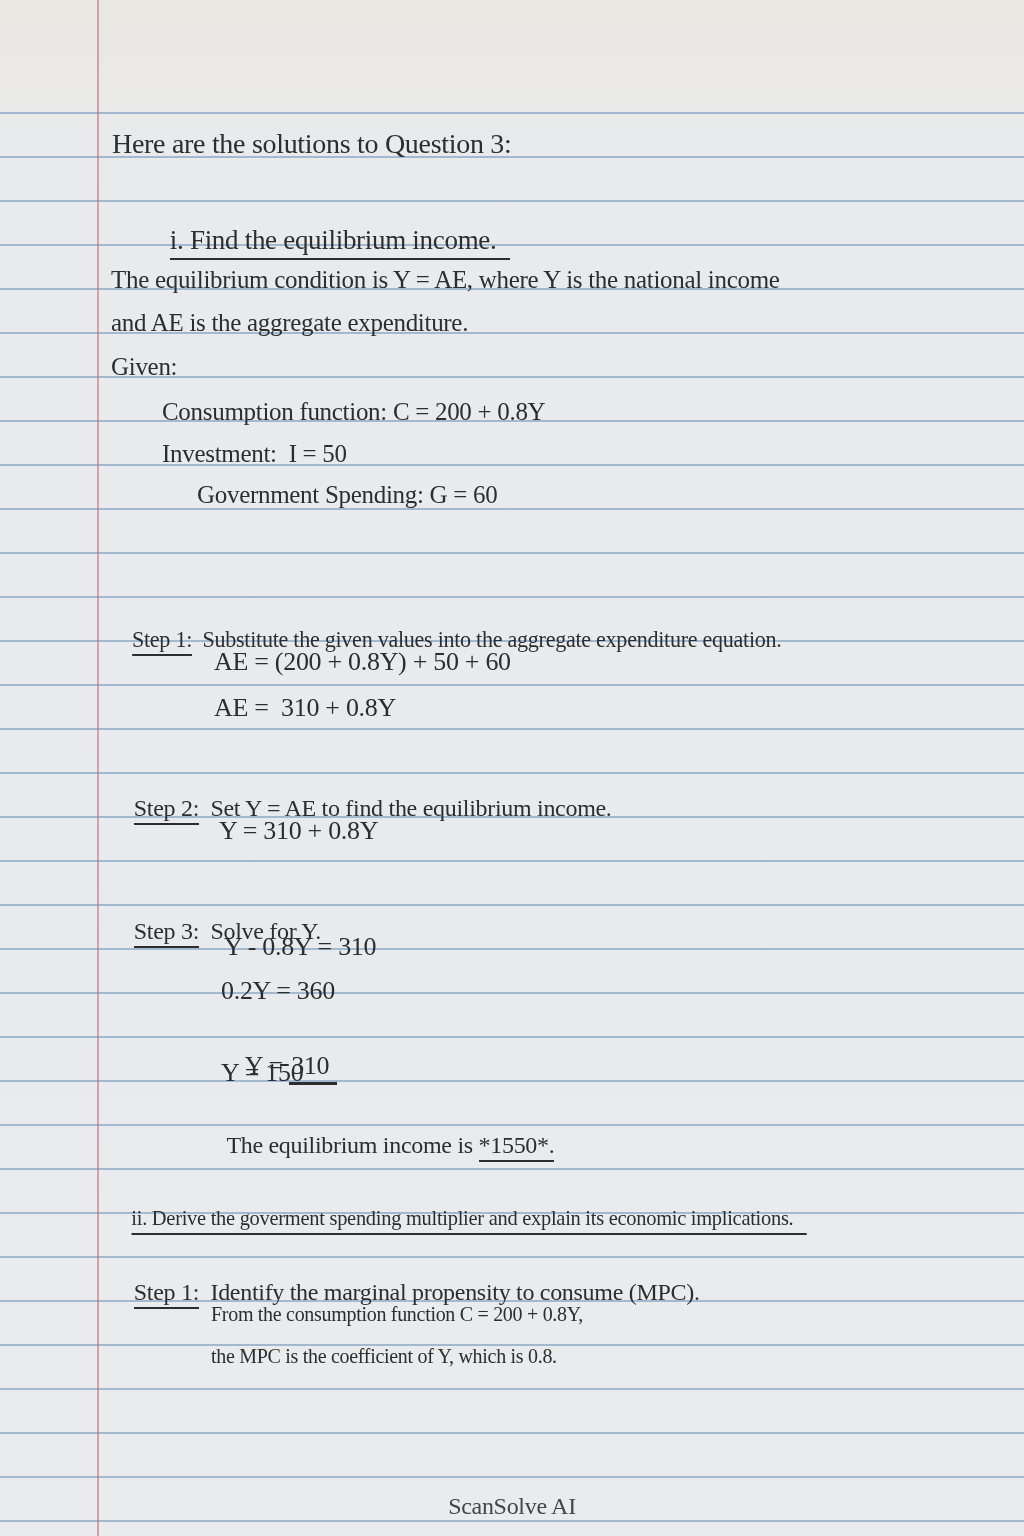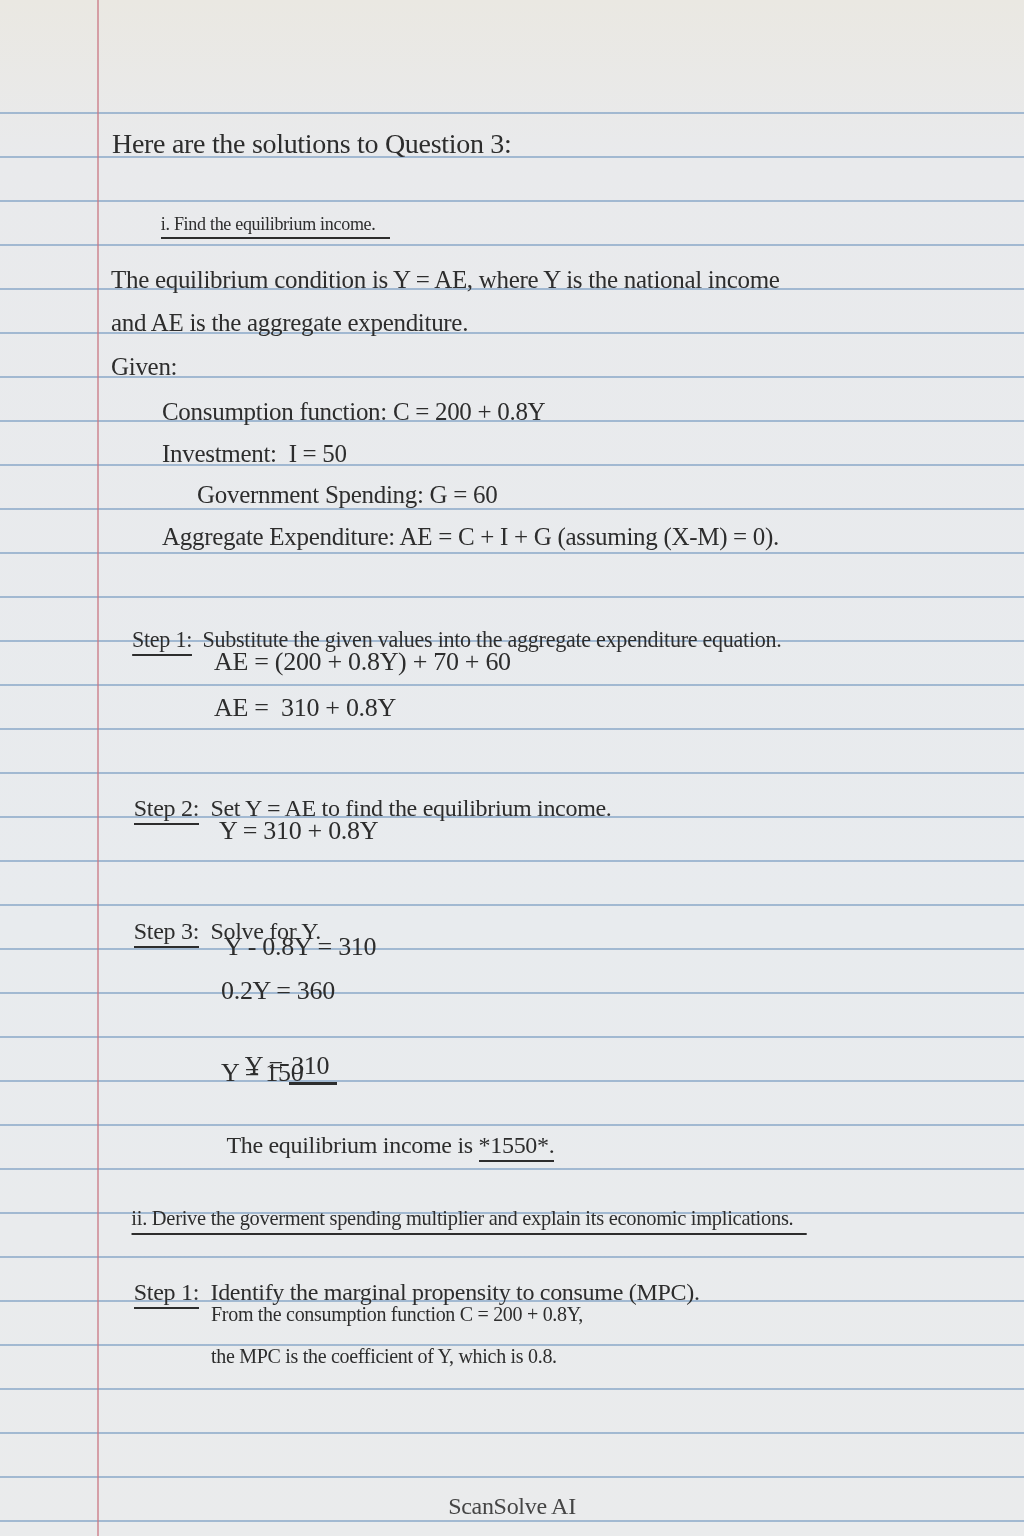--- a/index.html
+++ b/index.html
@@ -28,21 +28,21 @@
   }
   .ln{
     position:absolute;
     white-space:pre;
     line-height:1.25;
     letter-spacing:-0.3px;
   }
   .ul{border-bottom:2px solid #2d2d2d;padding-bottom:2px;}
   .ul-wide{border-bottom:2px solid #2d2d2d;padding-bottom:3px;padding-right:14px;}
   .sz-intro{font-size:28px;}
-  .sz-h1{font-size:18px;}
+  .sz-h1{font-size:27px;}
   .sz-body{font-size:25px;}
   .sz-step{font-size:24px;}
   .sz-eq{font-size:26px;}
   .sz-small{font-size:20px;}
   .sz-iih{font-size:22px;}
   .fit92{transform:scaleX(0.92);transform-origin:left top;}
   .fit93{transform:scaleX(0.93);transform-origin:left top;}
   .frac-num{border-bottom:3px solid #2d2d2d;padding:0 8px 2px 2px;}
   #watermark{
     position:absolute;top:1477px;left:0;width:100%;
@@ -62,26 +62,25 @@
     <span class="ul-wide">i. Find the equilibrium income.</span>
   </div>
 
   <div class="ln sz-body" style="top:264px;left:111px;">The equilibrium condition is Y = AE, where Y is the national income</div>
   <div class="ln sz-body" style="top:307px;left:111px;">and AE is the aggregate expenditure.</div>
 
   <div class="ln sz-body" style="top:351px;left:111px;">Given:</div>
   <div class="ln sz-body" style="top:396px;left:162px;">Consumption function: C = 200 + 0.8Y</div>
   <div class="ln sz-body" style="top:438px;left:162px;">Investment:  I = 50</div>
   <div class="ln sz-body" style="top:479px;left:162px;margin-left:35px;">Government Spending: G = 60</div>
-  <div class="ln sz-body" style="top:521px;left:162px;">Aggregate Expenditure: AE = C + I + G (assuming (X-M) = 0).</div>
 
   <div class="ln sz-step fit92" style="top:594px;left:111px;">
     <span class="ul">Step 1:</span><span>  </span><span>Substitute the given values into the aggregate expenditure equation.</span>
   </div>
-  <div class="ln sz-eq" style="top:646px;left:214px;">AE = (200 + 0.8Y) + 70 + 60</div>
+  <div class="ln sz-eq" style="top:646px;left:214px;">AE = (200 + 0.8Y) + 50 + 60</div>
   <div class="ln sz-eq" style="top:692px;left:214px;">AE =  310 + 0.8Y</div>
 
   <div class="ln sz-step" style="top:763px;left:111px;">
     <span class="ul">Step 2:</span><span>  </span><span>Set Y = AE to find the equilibrium income.</span>
   </div>
   <div class="ln sz-eq" style="top:815px;left:219px;">Y = 310 + 0.8Y</div>
 
   <div class="ln sz-step" style="top:886px;left:111px;">
     <span class="ul">Step 3:</span><span>  </span><span>Solve for Y.</span>
   </div>

